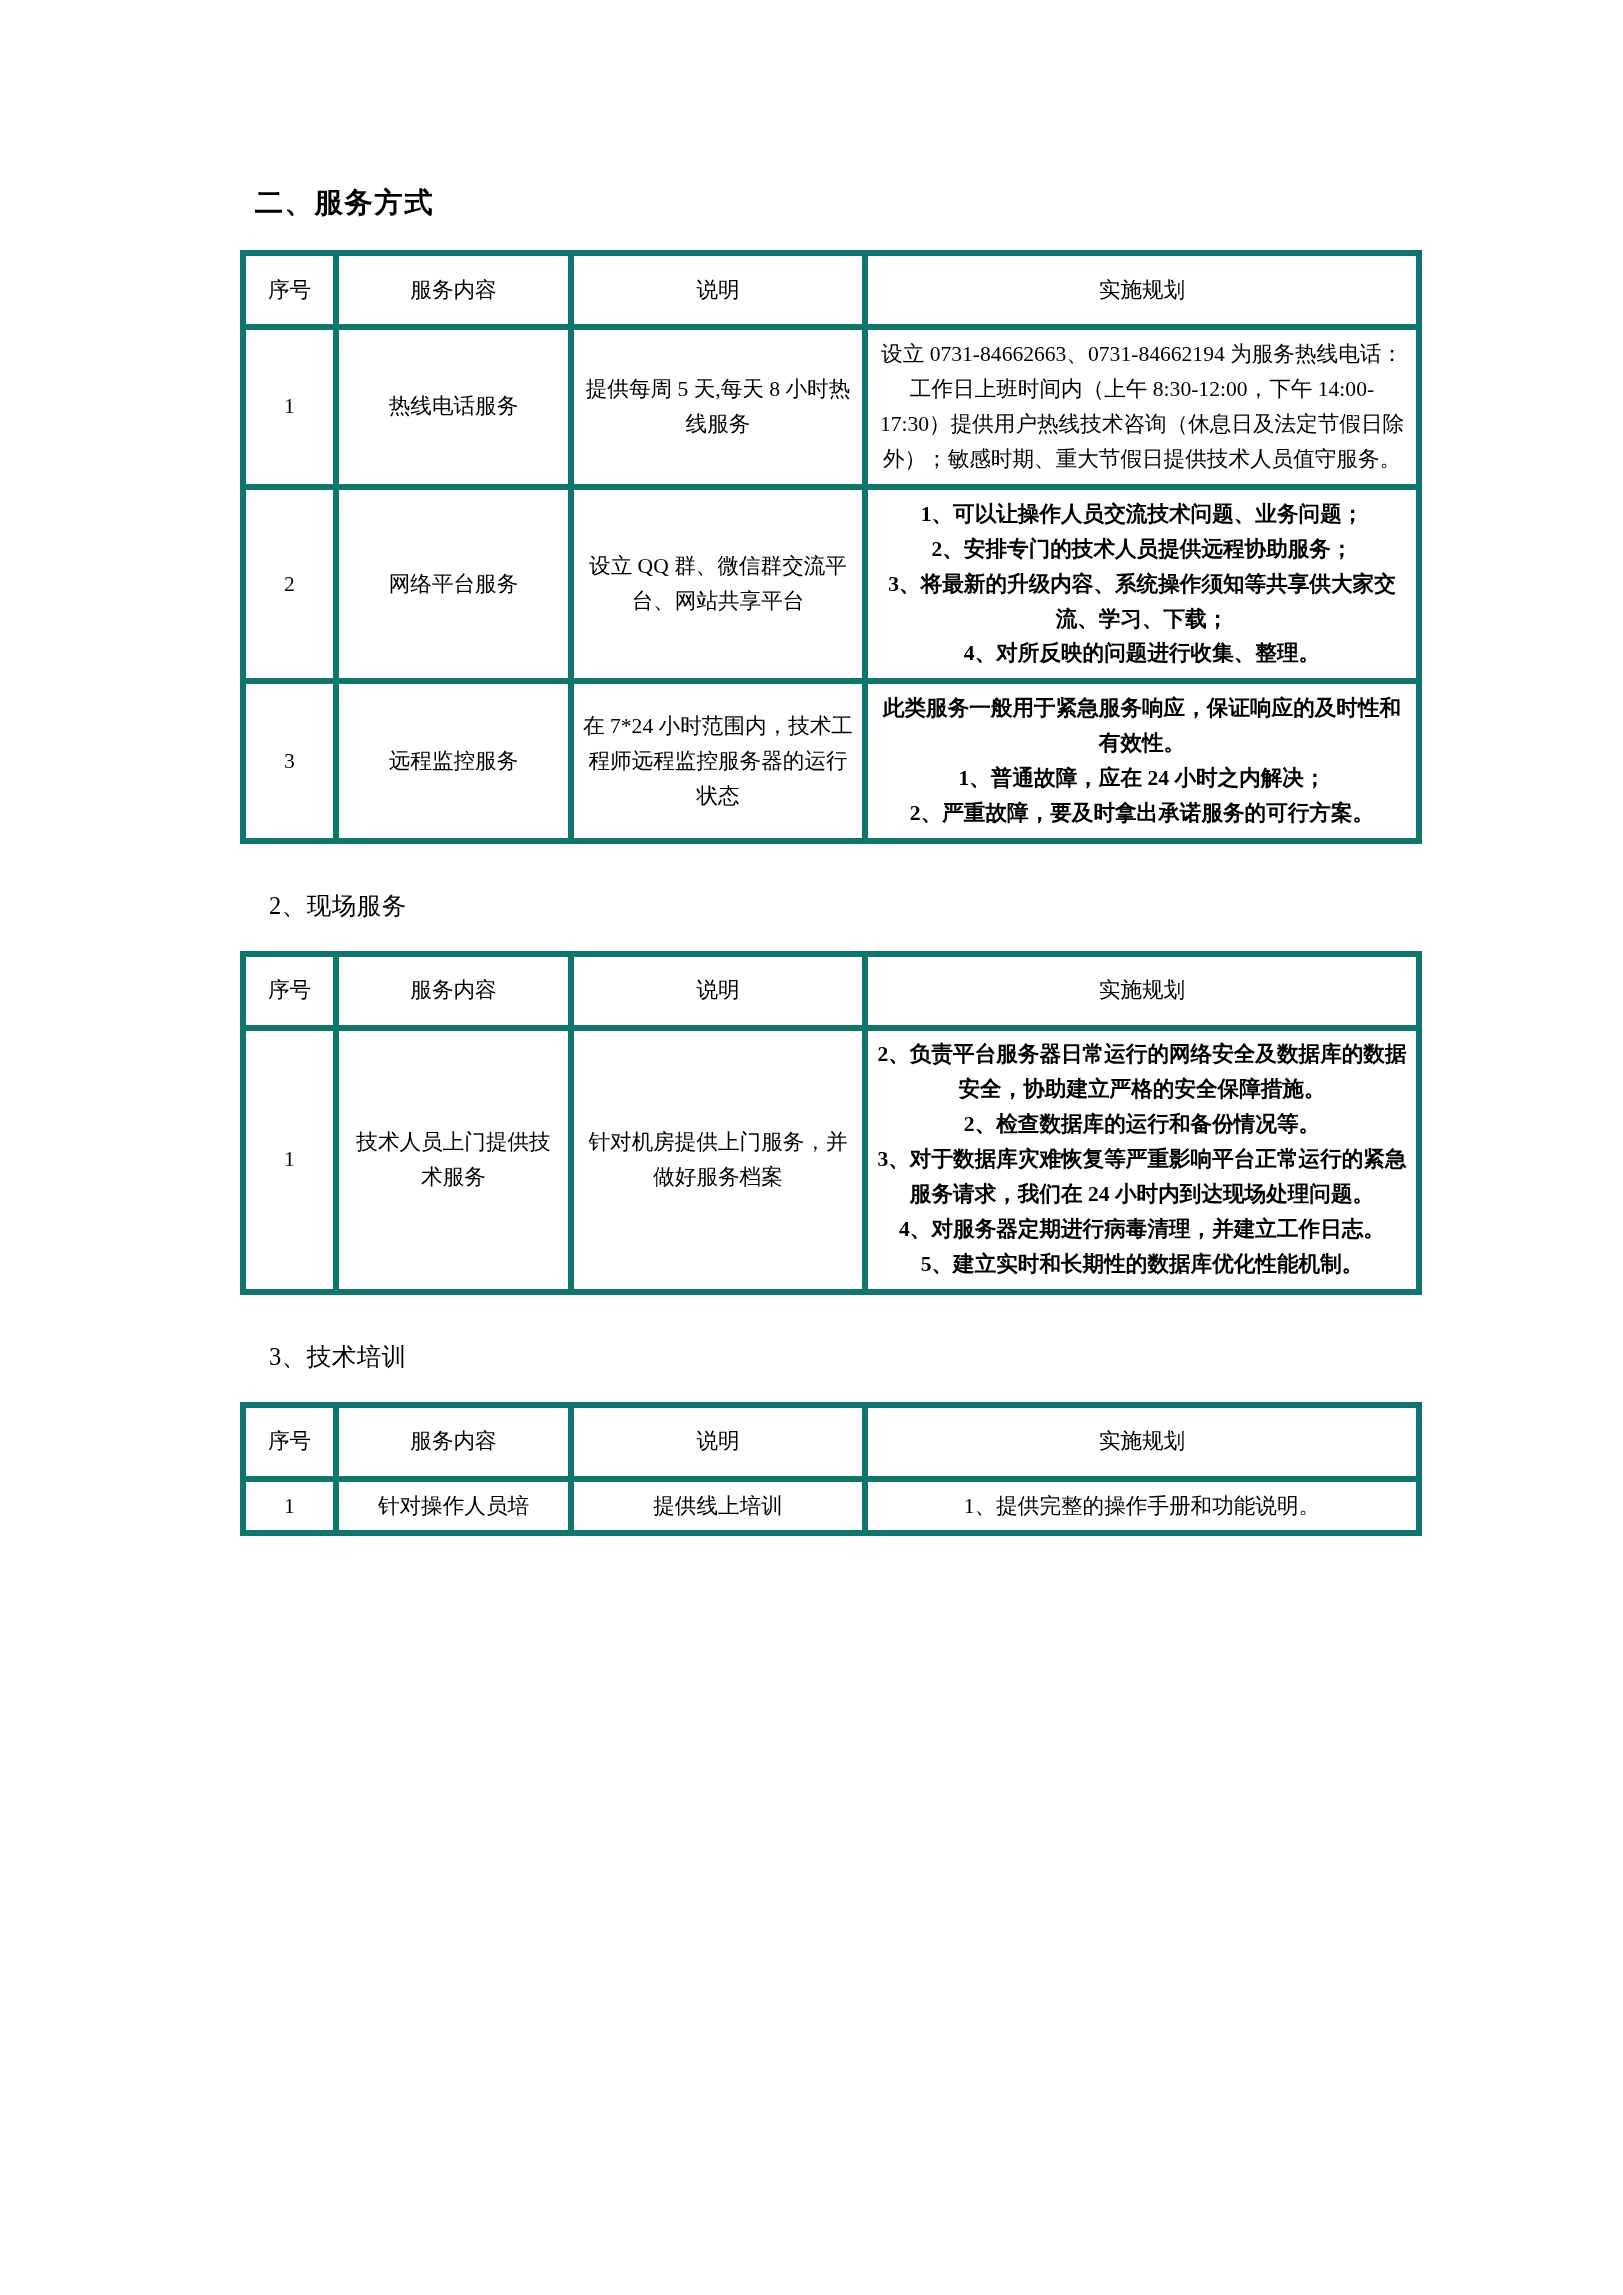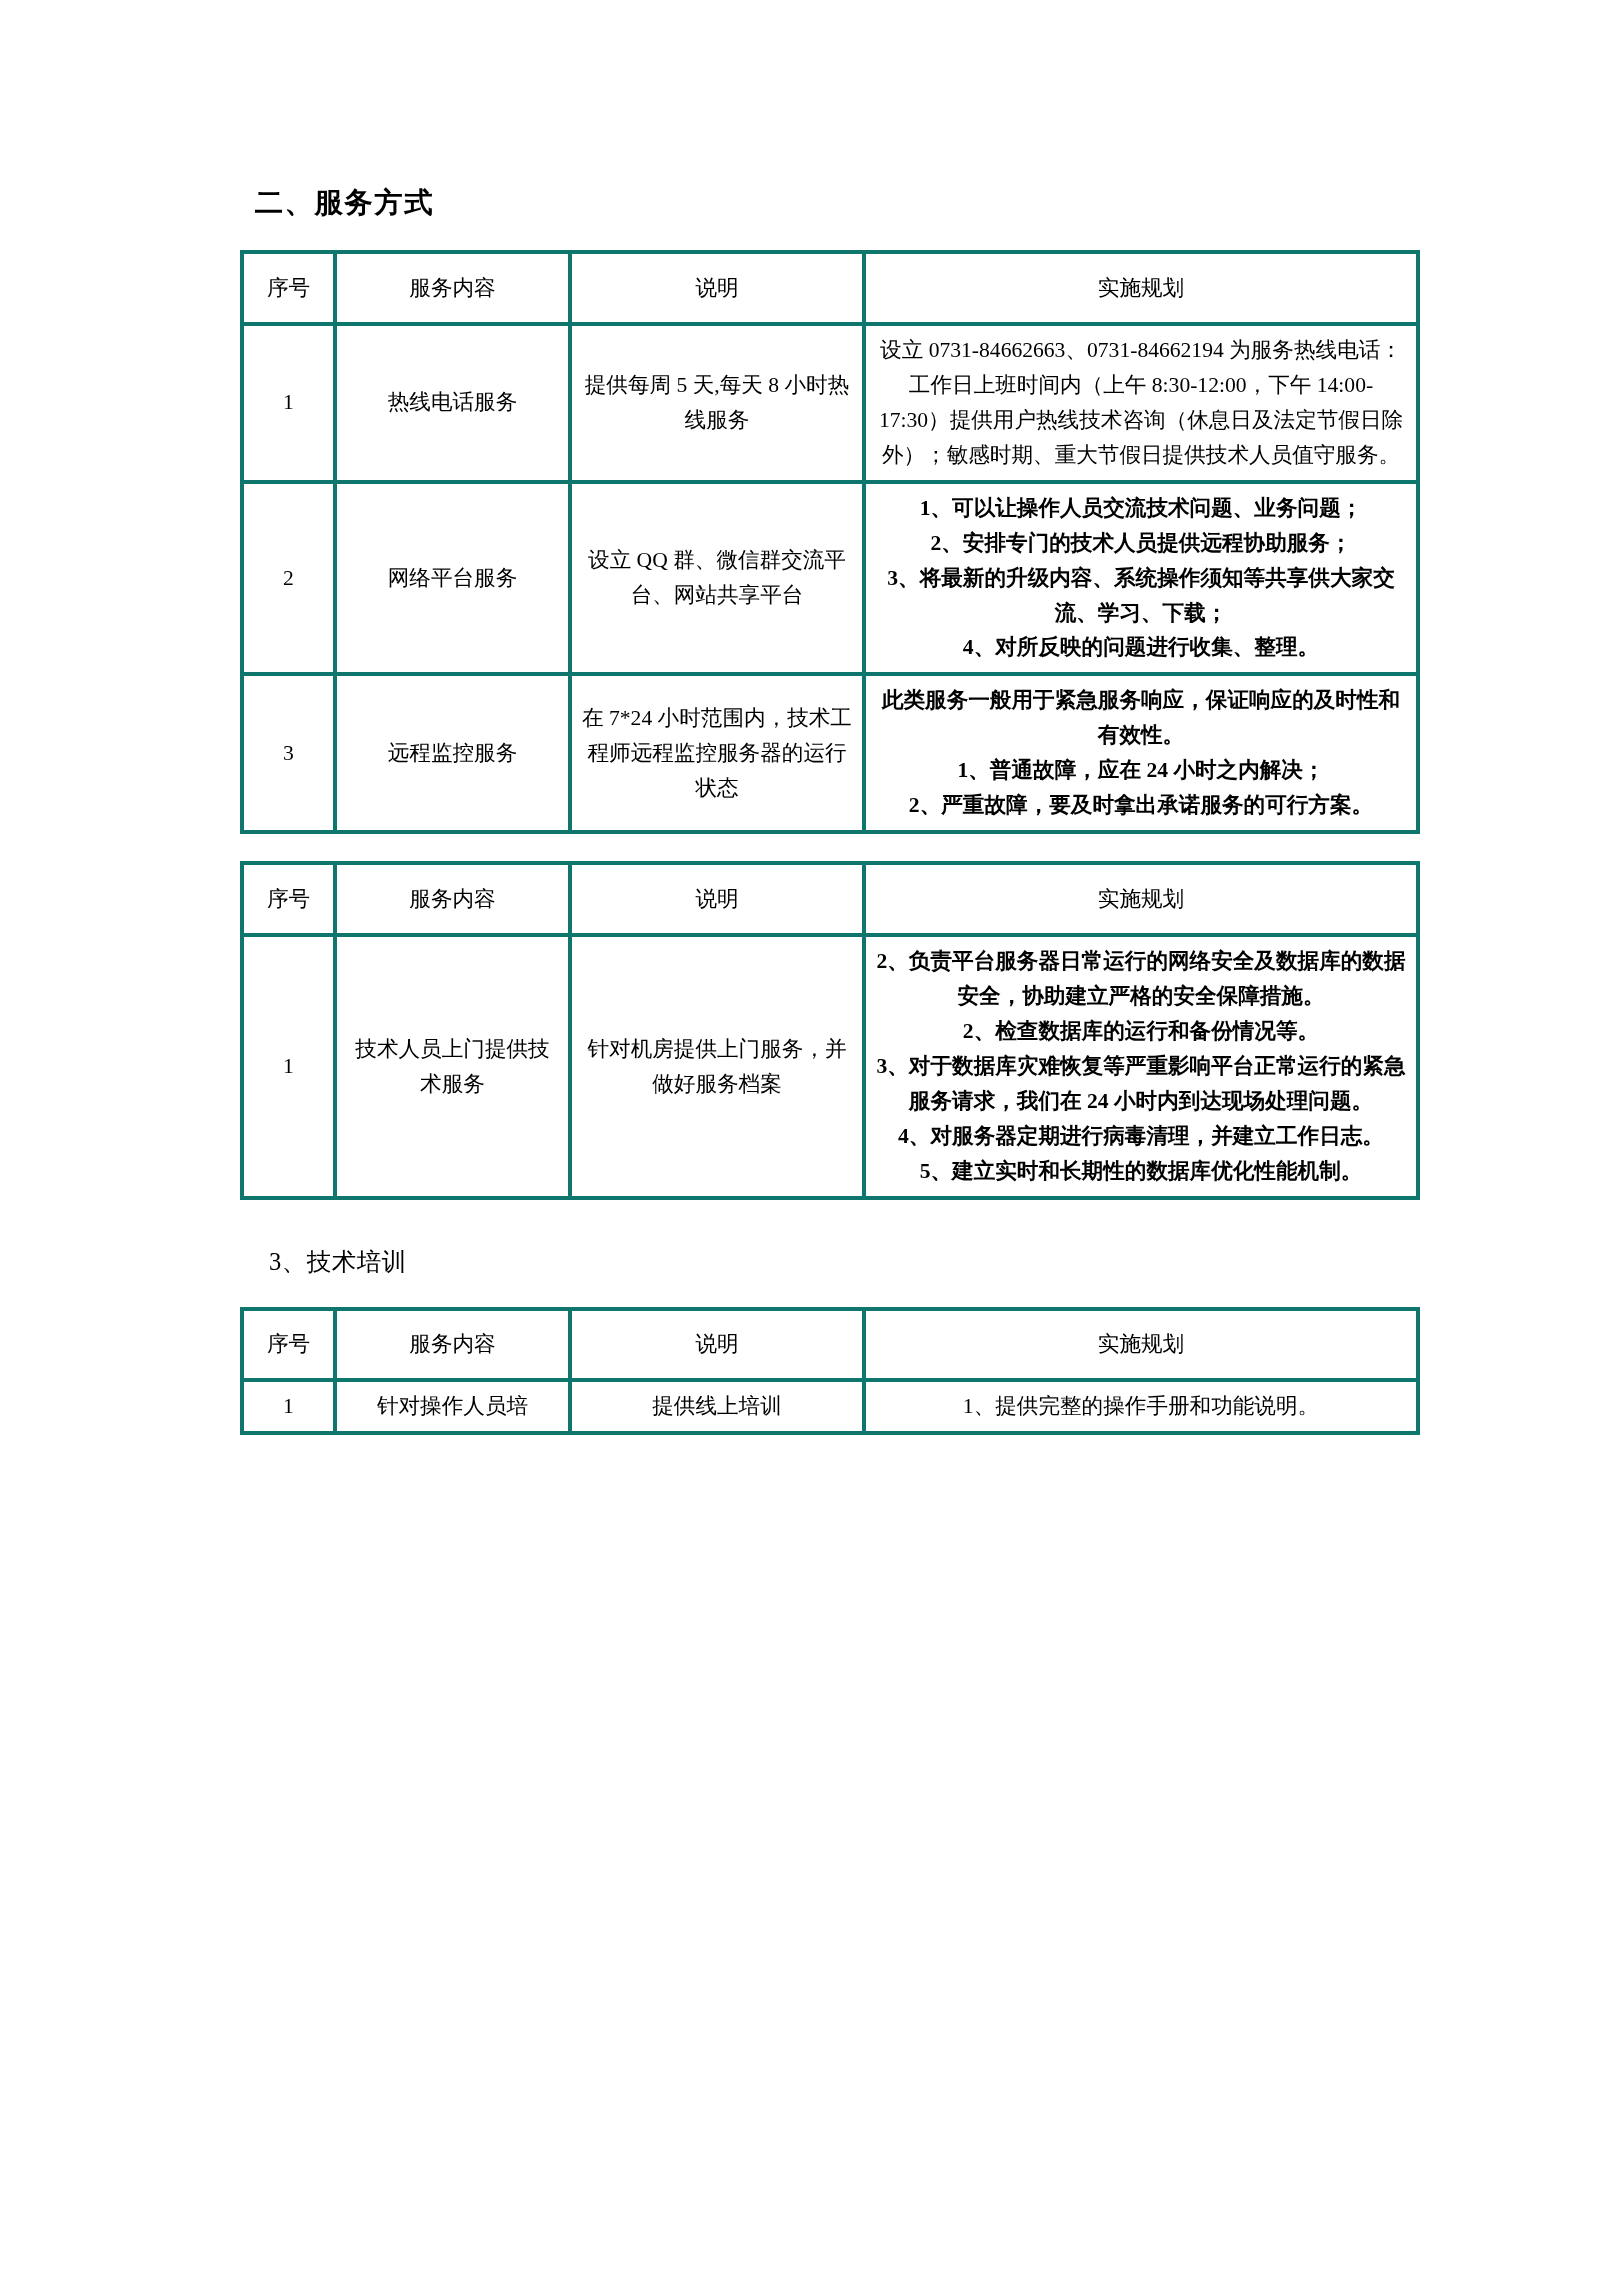--- a/index.html
+++ b/index.html
@@ -38,21 +38,21 @@
   .sec-title.indent2 {
     margin-left: 29px;
   }
   table.doc-table {
     border-collapse: collapse;
     width: 1177px;
     margin-top: 27.5px;
     table-layout: fixed;
   }
   table.doc-table td, table.doc-table th {
-    border: 4px solid #0f766e;
+    border: 6px solid #0f766e;
     padding: 6.9px 8.8px;
     font-size: 21.6px;
     line-height: 1.62;
     vertical-align: middle;
     font-weight: normal;
     text-align: center;
   }
   .col-no { width: 93px; }
   .col-content { width: 235px; }
   .col-desc { width: 294px; }
@@ -112,20 +112,21 @@
         <td class="l">在 7*24 小时范围内，技术工程师远程监控服务器的运行状态</td>
         <td class="l">
             <div class="cell-p">此类服务一般用于紧急服务响应，保证响应的及时性和有效性。</div>
             <div class="cell-p">1、普通故障，应在 24 小时之内解决；</div>
             <div class="cell-p">2、严重故障，要及时拿出承诺服务的可行方案。</div>
           </td>
       </tr>
     </tbody>
   </table>
 
+  <div class="sec-title indent2">2、现场服务</div>
   <table class="doc-table">
     <colgroup>
       <col class="col-no">
         <col class="col-content">
         <col class="col-desc">
         <col class="col-plan">
     </colgroup>
     <thead>
       <tr>
         <td>序号</td>

